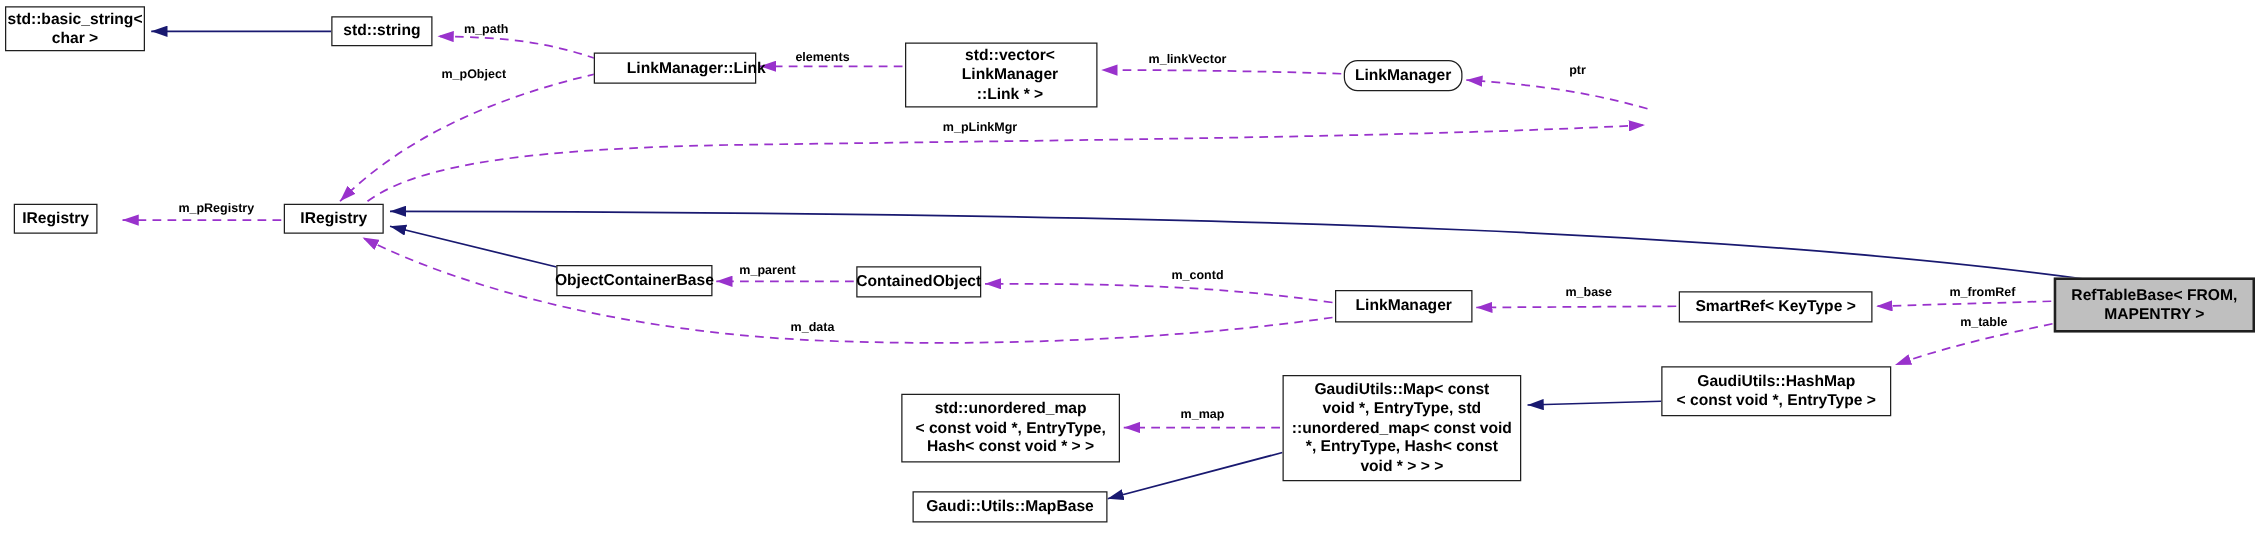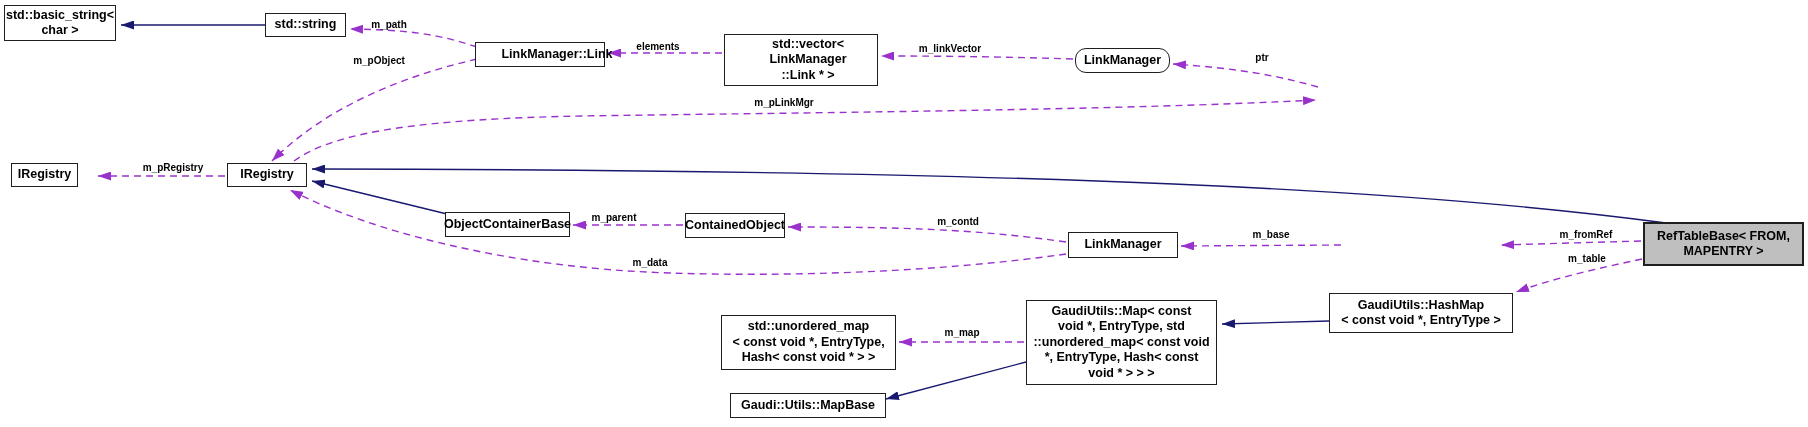--- a/index.html
+++ b/index.html
@@ -79,20 +79,21 @@
   <div class="node" style="left:265px;top:13px;width:81px;height:24px;">std::string</div>
   <div class="node" style="left:475px;top:42px;width:130px;height:25px;padding-left:36px;">LinkManager::Link</div>
   <div class="node" style="left:724px;top:34px;width:154px;height:52px;padding-left:16px;">std::vector&lt; LinkManager
 ::Link * &gt;</div>
   <div class="node" style="left:1075px;top:48px;width:95px;height:25px;border-radius:11px;">LinkManager</div>
   <div class="node" style="left:11px;top:163px;width:67px;height:24px;">IRegistry</div>
   <div class="node" style="left:227px;top:163px;width:80px;height:24px;">IRegistry</div>
   <div class="node" style="left:445px;top:212px;width:125px;height:25px;">ObjectContainerBase</div>
   <div class="node" style="left:685px;top:213px;width:100px;height:25px;">ContainedObject</div>
   <div class="node" style="left:1068px;top:232px;width:110px;height:26px;">LinkManager</div>
+  <div class="node" style="left:1343px;top:233px;width:155px;height:25px;">SmartRef&lt; KeyType &gt;</div>
   <div class="node main" style="left:1643px;top:222px;width:161px;height:44px;">RefTableBase&lt; FROM,
 MAPENTRY &gt;</div>
   <div class="node" style="left:1026px;top:300px;width:191px;height:85px;">GaudiUtils::Map&lt; const
 void *, EntryType, std
 ::unordered_map&lt; const void
 *, EntryType, Hash&lt; const
 void * &gt; &gt; &gt;</div>
   <div class="node" style="left:1329px;top:293px;width:184px;height:40px;">GaudiUtils::HashMap
 &lt; const void *, EntryType &gt;</div>
   <div class="node" style="left:721px;top:315px;width:175px;height:55px;">std::unordered_map

